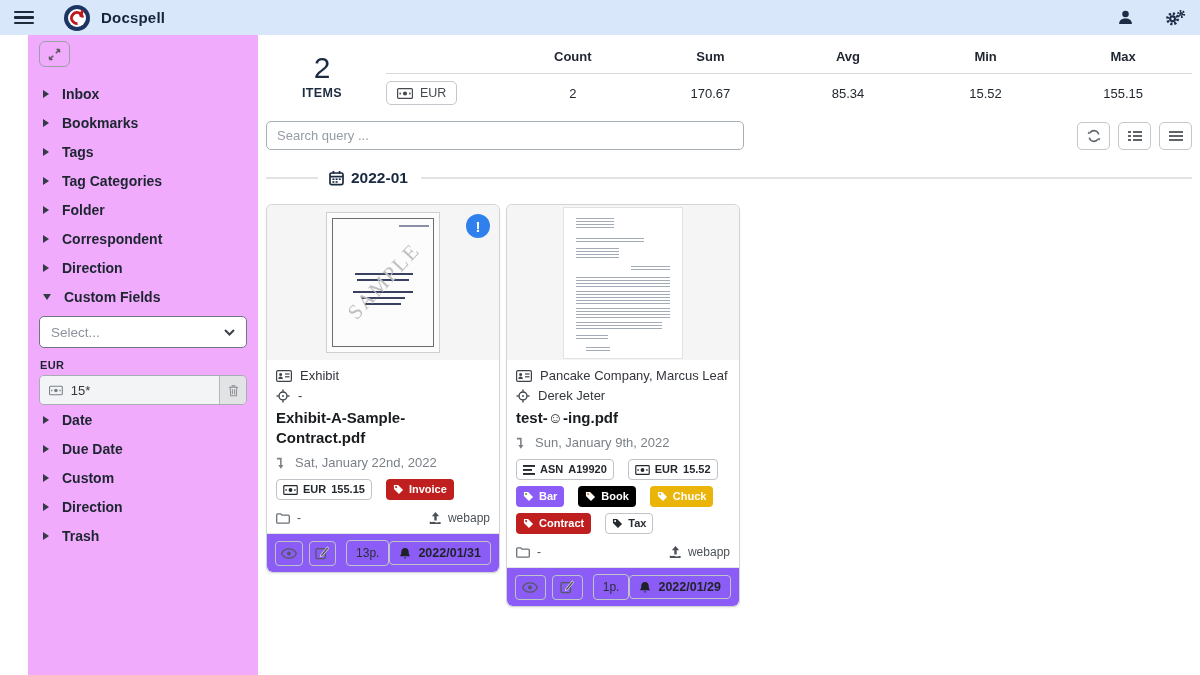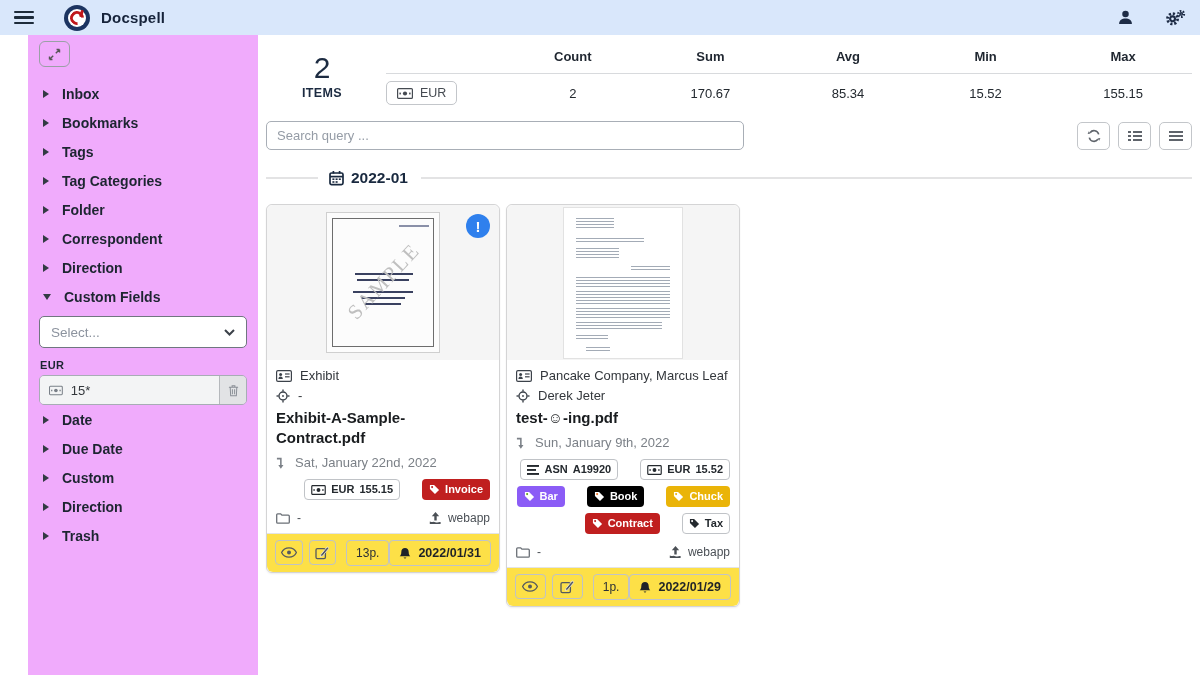--- a/index.html
+++ b/index.html
@@ -84,35 +84,35 @@
   .page1 .wm { position:absolute; left:-8px; top:56px; width:130px; text-align:center; transform:rotate(-47deg);
     font-family:"Liberation Serif",serif; font-size:21px; color:#bfbfbf; letter-spacing:2px; }
   .page1 .ln { position:absolute; height:2px; background:#3a4160; }
   .page2 { width:118px; height:150px; background:#fff; box-shadow:0 0 0 1px #e2e2e2; padding:10px 12px; }
   .tl { background:repeating-linear-gradient(to bottom, #a3abb6 0, #a3abb6 1px, transparent 1px, transparent 3px); }
   .card-body { padding:8px 9px 2px 9px; }
   .meta-line { display:flex; align-items:center; gap:8px; font-size:13px; color:#33373c; margin-bottom:5px; }
   .meta-line .ic { color:#3c424a; display:flex; }
   .card-title { font-size:15px; font-weight:bold; color:#191c1f; line-height:1.34; margin:5px 0 7px 0; overflow-wrap:break-word; cursor:pointer; }
   .date-line { display:flex; align-items:center; gap:8px; font-size:13px; color:#7b8087; margin-bottom:9px; }
-  .badges { display:flex; flex-wrap:wrap; justify-content:flex-end; gap:22px; row-gap:6px; margin-bottom:4px; }
+  .badges { display:flex; flex-wrap:wrap; gap:14px; row-gap:6px; margin-bottom:4px; }
   .badge { display:inline-flex; align-items:center; gap:5px; font-size:11px; font-weight:bold; border-radius:4px;
     padding:4px 6px; line-height:1; white-space:nowrap; }
   .badge.outline { border:1px solid #c0c3c7; color:#24292e; background:#fff; }
   .badge.colored { color:#fff; border:1px solid transparent; }
   .b-green { background:#8b5cf6; } .b-orange { background:#000000; } .b-yellow { background:#eab408; } .b-red { background:#c01f1f; }
   .badge .tag-hole { fill:#fff; }
   .badge.outline .tag-hole { fill:#fff; }
   .b-green .tag-hole { fill:#5ea610; } .b-orange .tag-hole { fill:#f2711c; }
   .b-yellow .tag-hole { fill:#eab408; } .b-red .tag-hole { fill:#c01f1f; }
   .fold-row { display:flex; align-items:center; padding:5px 9px 8px 9px; font-size:12px; color:#4b5056; }
   .fold-row .ic { color:#6b7077; display:flex; margin-right:7px; }
   .fold-row .spacer { flex:1; }
   .fold-row .src { display:flex; align-items:flex-end; gap:6px; }
-  .card-footer { border-top:1px solid #e3e4e6; background:#fde047; padding:6px 8px; display:flex; 
+  .card-footer { border-top:1px solid #e3e4e6; background:#8b5cf6; padding:6px 8px; display:flex; align-items:center;
     border-radius:0 0 6px 6px; }
   .icon-btn { width:31px; height:25px; border:1px solid #bfc2c6; border-radius:4px; background:transparent; display:flex;
     align-items:center; justify-content:center; color:#55595f; cursor:pointer; margin-right:6px; }
   .pages-badge { border:1px solid #c0c3c7; border-radius:4px; padding:5px 9px; font-size:12px; color:#2c3036; margin-left:4px; }
   .card-footer .spacer { flex:1; }
   .due-badge { border:1px solid #c0c3c7; border-radius:4px; padding:4px 9px; font-size:12.5px; font-weight:bold;
     color:#1f2328; display:flex; align-items:center; gap:7px; }
 </style>
 </head>
 <body>

